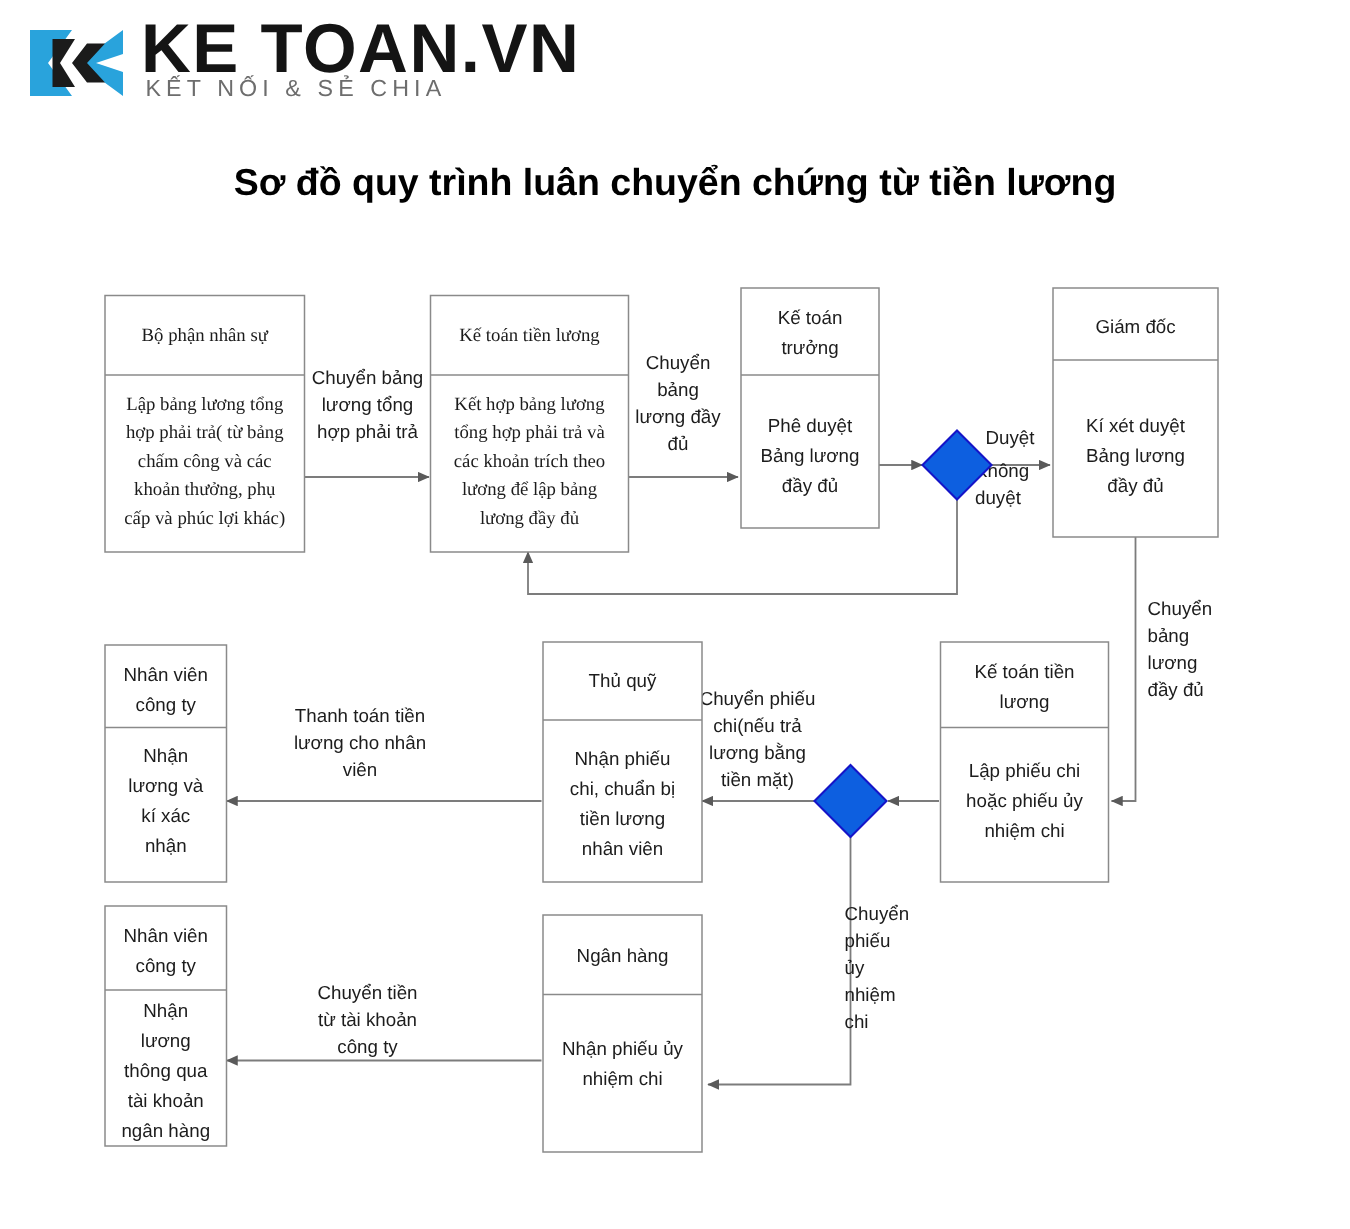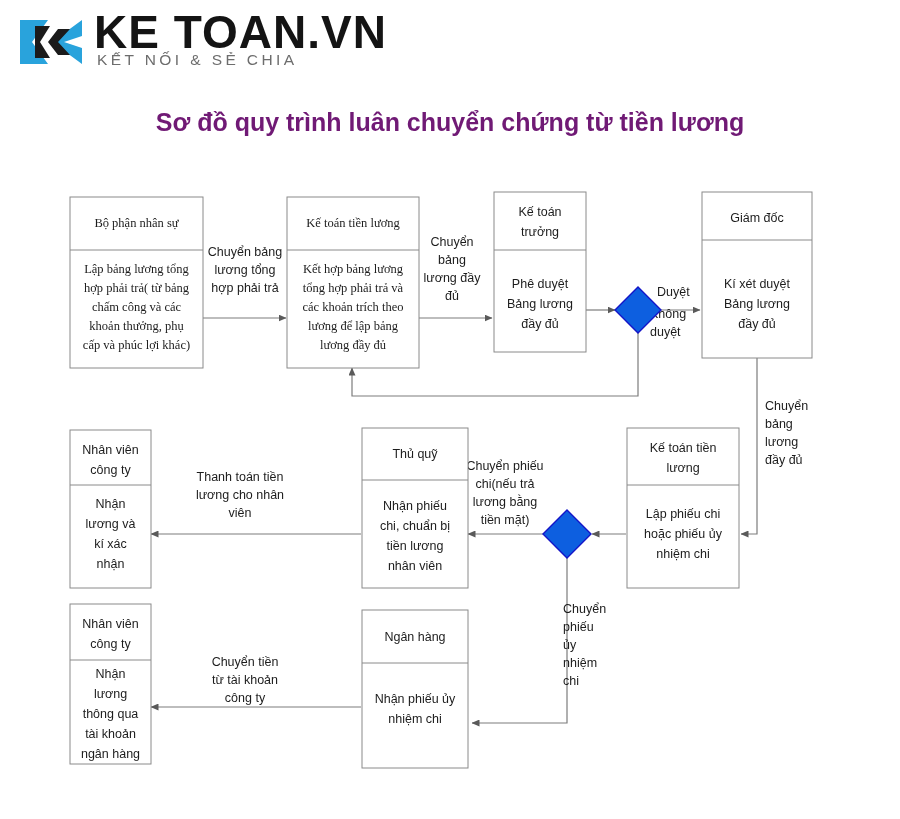--- a/index.html
+++ b/index.html
@@ -52,21 +52,21 @@
 
   
   #diagram-title {
     position: absolute;
     left: 0; top: 108px;
     width: 900px;
     text-align: center;
     font-family: "Liberation Sans", sans-serif;
     font-weight: bold;
     font-size: 25px;
-    color: #701a75;
+    color: #000000;
     white-space: nowrap;
   }
 
   
   #flowchart-canvas {
     position: absolute;
     left: 0; top: 160px;
     width: 900px; height: 659px;
   }
   svg { display: block; }

